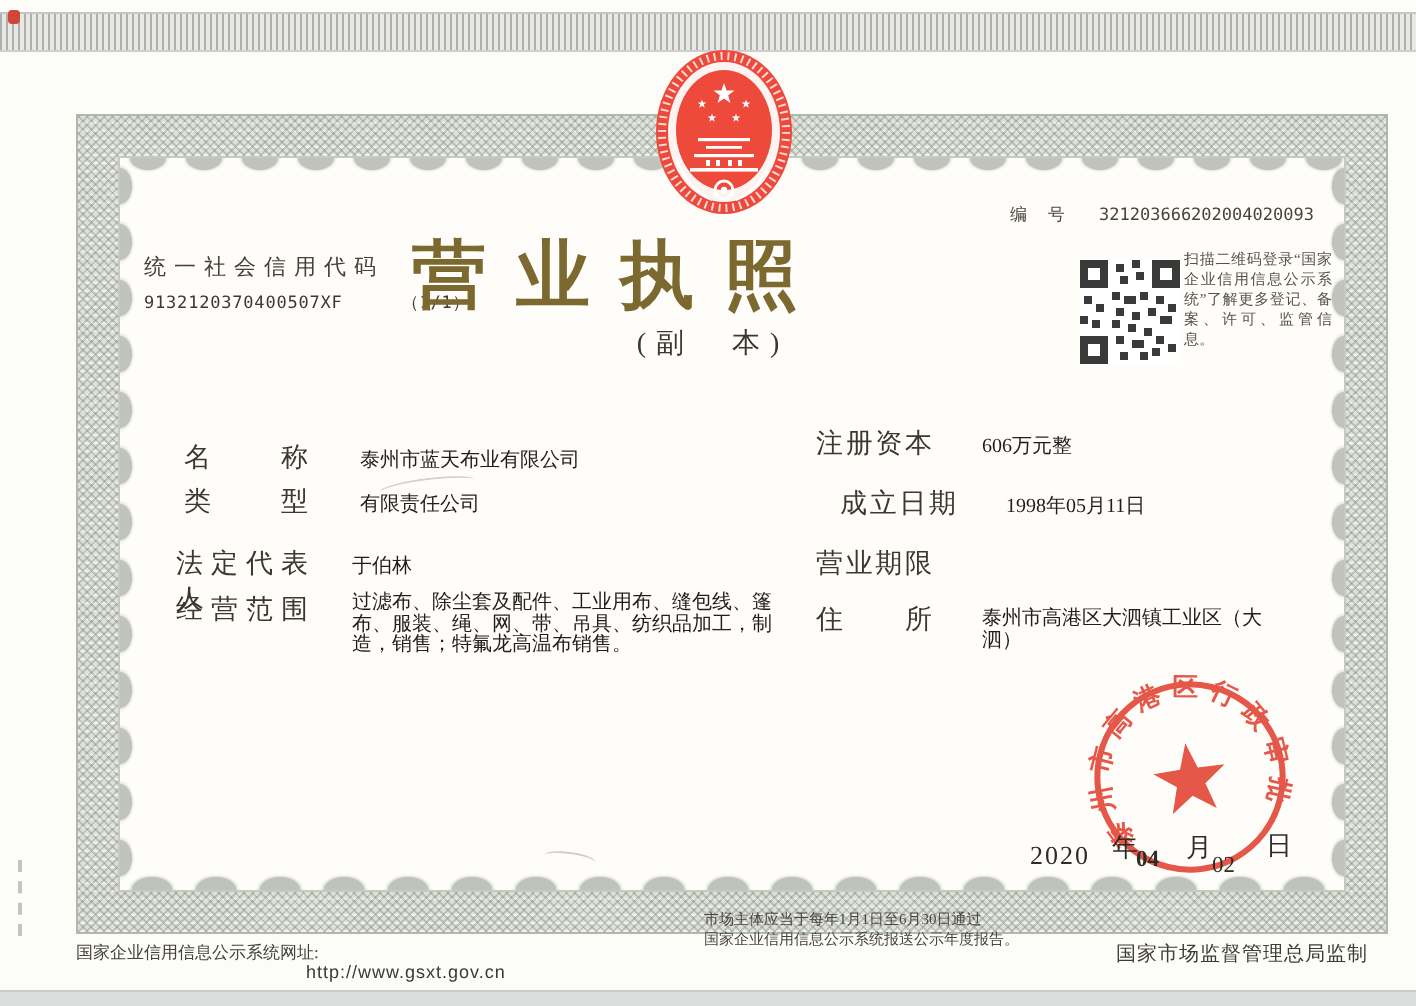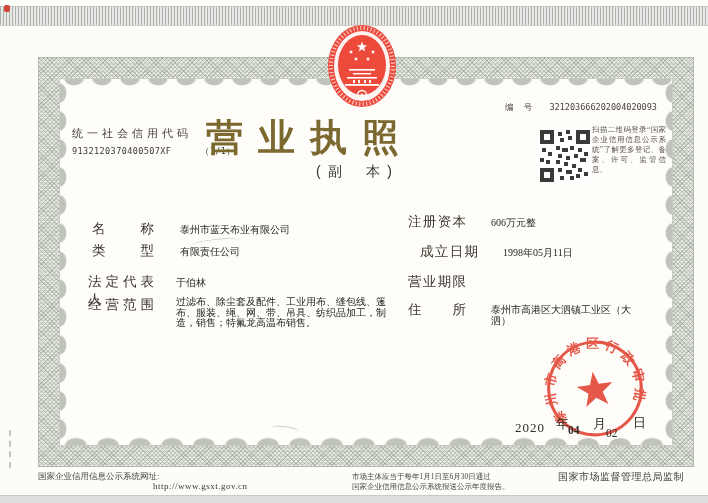--- a/index.html
+++ b/index.html
@@ -50,21 +50,21 @@
   .credit-row{position:absolute;left:72px;top:146px;font-family:"DejaVu Sans Mono","Liberation Mono",monospace;
     font-size:8.5px;color:#3c3933;letter-spacing:.4px;}
   .credit-row .pageno{margin-left:24px;}
   .serial{position:absolute;left:505px;top:102px;font-size:8.5px;color:#48443c;
     font-family:"DejaVu Sans Mono","Liberation Mono",monospace;}
   .serial .s-label{letter-spacing:4px;margin-right:8px;font-family:"Liberation Sans",sans-serif;}
   .title{position:absolute;left:0;width:605px;top:113px;text-align:center;
     font-family:"Liberation Sans","DejaVu Sans",sans-serif;font-weight:bold;
     font-size:37px;letter-spacing:15px;text-indent:15px;color:#7c692f;}
   .subtitle{position:absolute;left:0;width:708px;top:163px;text-align:center;
-    font-size:14px;letter-spacing:5px;text-indent:5px;color:#3a3831;font-family:Liberation Mono, monospace;}
+    font-size:14px;letter-spacing:5px;text-indent:5px;color:#3a3831;}
 
   
   .qr{position:absolute;left:540px;top:130px;width:50px;height:52px;}
   .qr-caption{position:absolute;left:592px;top:125px;width:74px;font-size:7.5px;line-height:10px;
     color:#56524a;text-align:justify;}
 
   
   .row{position:absolute;display:flex;align-items:flex-start;}
   .flabel{display:inline-block;font-size:13.5px;color:#3b382f;letter-spacing:0;
     text-align:justify;text-align-last:justify;flex:none;}
@@ -83,22 +83,22 @@
   .d-year{left:515px;top:420px;font-size:13px;letter-spacing:1px;}
   .d-yu{left:556px;top:415px;font-size:13px;}
   .d-month{left:568px;top:424px;font-size:11.5px;font-weight:bold;}
   .d-mu{left:593px;top:415px;font-size:13px;}
   .d-day{left:606px;top:427px;font-size:11.5px;}
   .d-du{left:633px;top:414px;font-size:13px;}
 
   
   .f-left{position:absolute;left:38px;top:471px;font-size:8.5px;color:#45423a;}
   .f-url{position:absolute;left:153px;top:481px;font-size:9px;color:#3c3933;
-    font-family:Liberation Serif, serif;letter-spacing:.5px;}
-  .f-mid{position:absolute;left:352px;top:472px;width:178px;font-size:7.5px;line-height:9.5px;color:#4a463e;}
+    font-family:Liberation Sans, sans-serif;letter-spacing:.5px;}
+  .f-mid{position:absolute;left:352px;top:455px;width:178px;font-size:7.5px;line-height:9.5px;color:#4a463e;}
   .f-right{position:absolute;left:558px;top:470px;font-size:10px;color:#3f3c34;letter-spacing:.5px;}
 </style>
 </head>
 <body>
 
 <div class="page">
 
   <div class="scan-top"></div>
   <div class="speck"></div>
 

